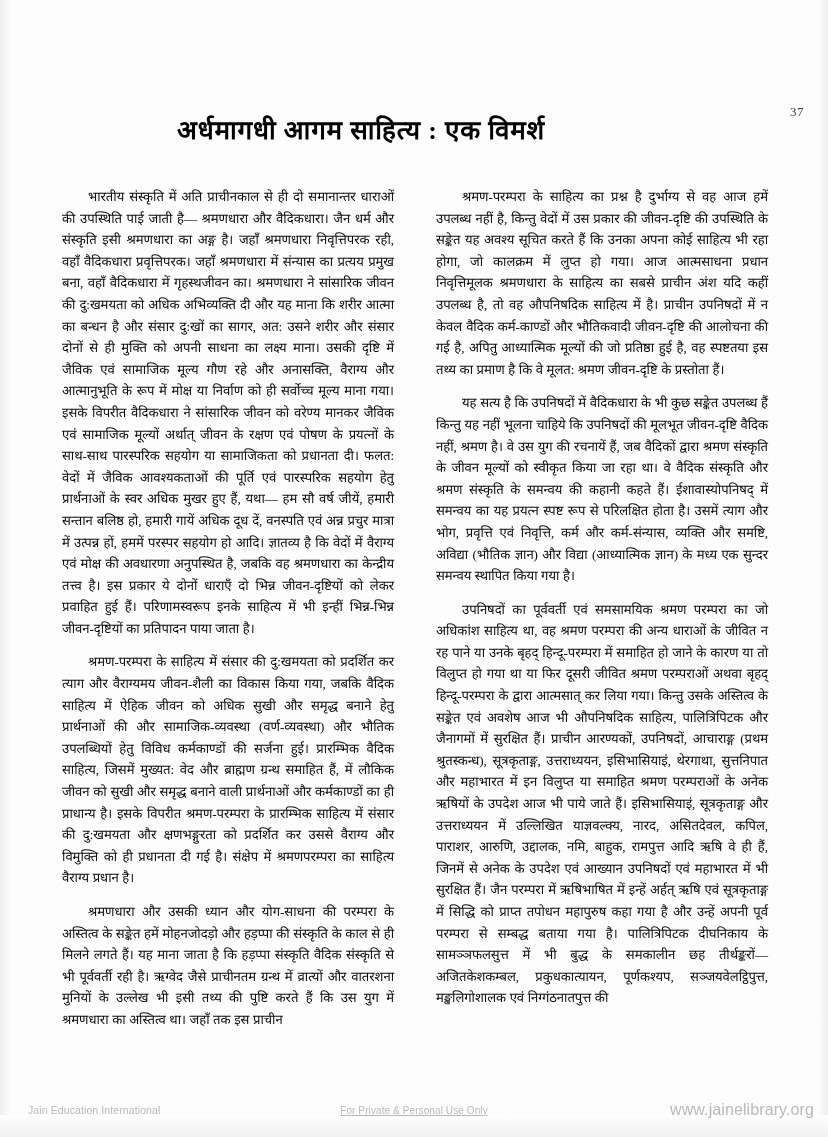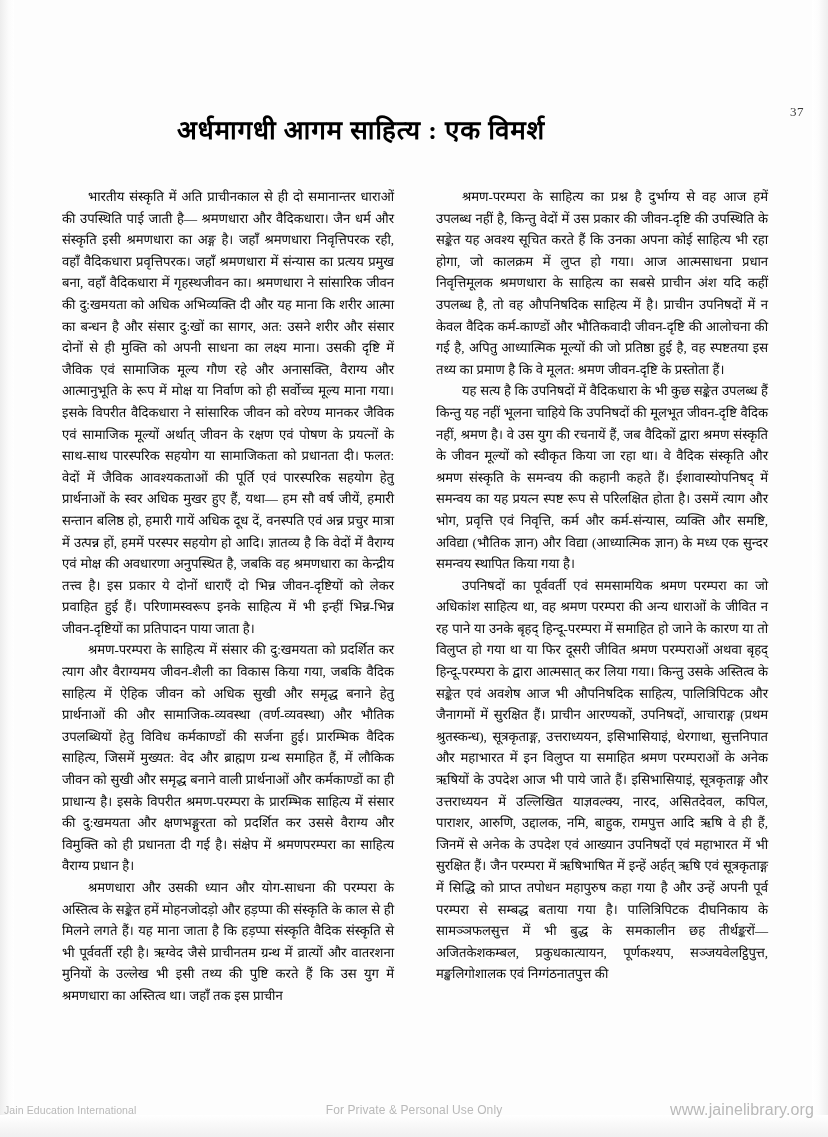--- a/index.html
+++ b/index.html
@@ -92,51 +92,52 @@
     font-size: 13.1px;
     line-height: 21.6px;
     letter-spacing: -0.05px;
     word-spacing: 0.4px;
     color: #0a0a0a;
     text-indent: 26px;
     hyphens: none;
   }
 
   .col p + p {
-    margin-top: 0px;
+    margin-top: 12px;
   }
 
   .footer {
     position: absolute;
     left: 0;
     bottom: 18px;
     width: 828px;
     height: 18px;
     display: flex;
     flex-direction: row;
     align-items: center;
   }
   .footer-left {
     position: absolute;
-    left: 4px;
+    left: 28px;
     font-family: "Liberation Sans", "DejaVu Sans", sans-serif;
     font-size: 10.5px;
     color: #b9b9b9;
     letter-spacing: 0.1px;
     white-space: nowrap;
   }
   .footer-center {
     position: absolute;
     left: 0;
     width: 828px;
     text-align: center;
     font-family: "Liberation Sans", "DejaVu Sans", sans-serif;
-    font-size: 12px;
+    font-size: 10px;
     color: #b9b9b9;
     letter-spacing: 0.1px;
+    text-decoration: underline;
   }
   .footer-right {
     position: absolute;
     right: 14px;
     font-family: "Liberation Sans", "DejaVu Sans", sans-serif;
     font-size: 16px;
     color: #b9b9b9;
     letter-spacing: 0.1px;
     white-space: nowrap;
   }

